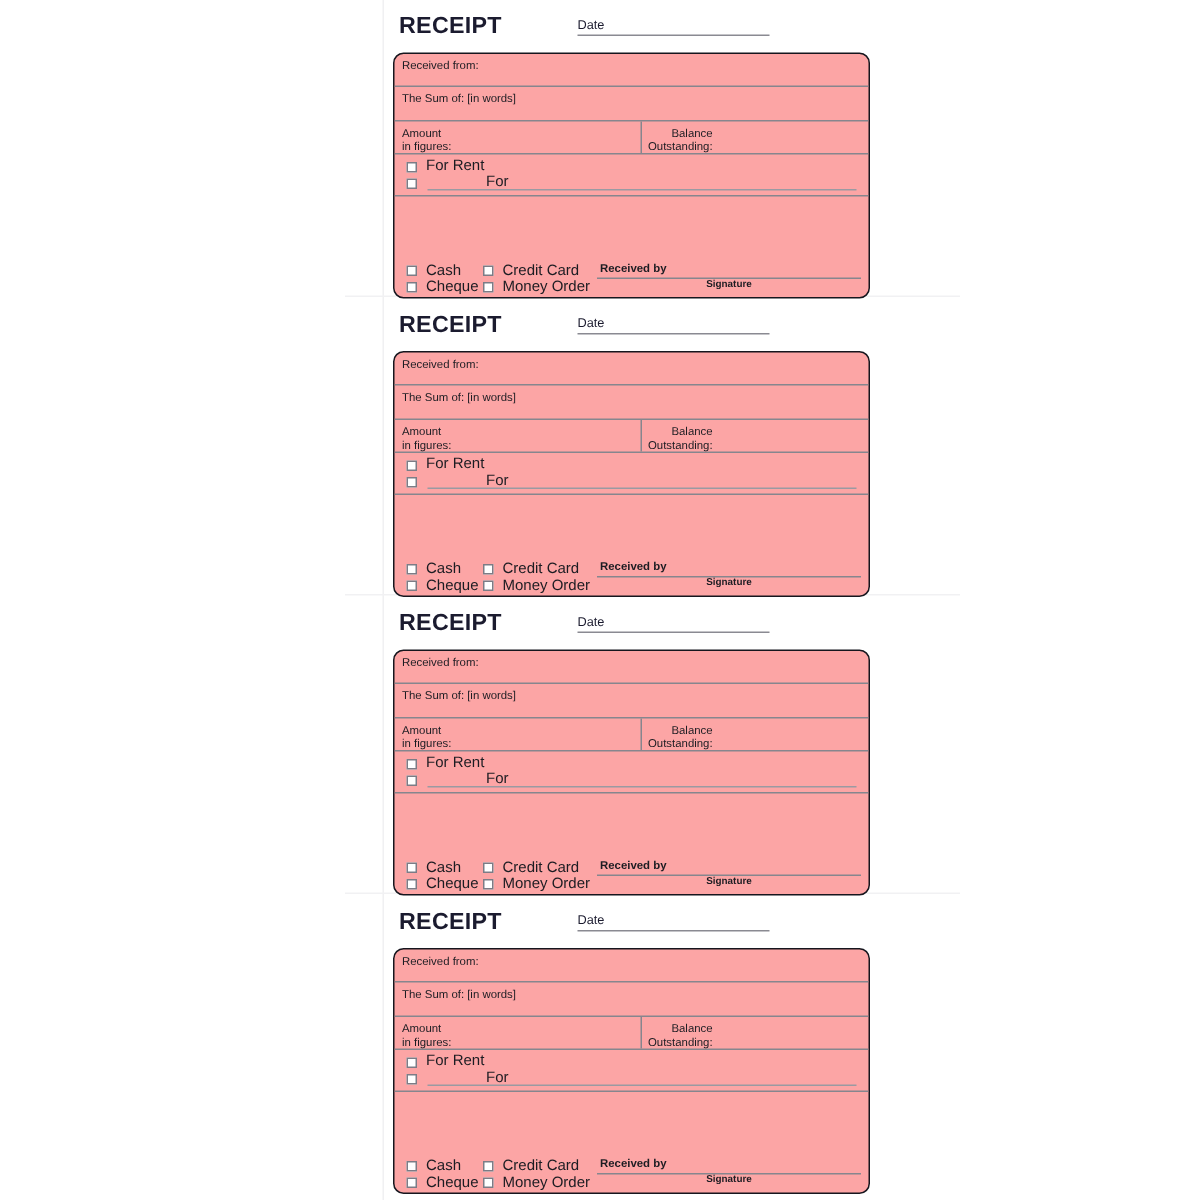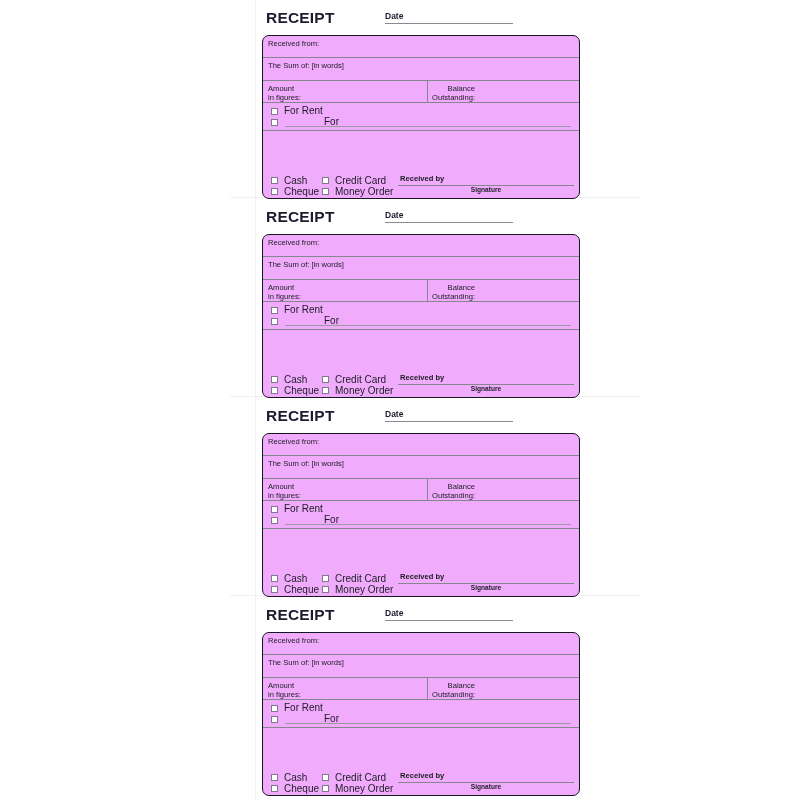--- a/index.html
+++ b/index.html
@@ -73,42 +73,42 @@
     font-family: "Liberation Sans", sans-serif;
   }
   .rc-date-wrap {
     position: absolute;
     left: 123px;
     top: 6px;
     width: 128px;
   }
   .rc-date-label {
     font-size: 8.5px;
-    font-weight: bold;
+    font-weight: normal;
     color: #1b1b2f;
     line-height: 10px;
     display: block;
   }
   .rc-date-line {
     position: absolute;
     left: 0;
     top: 12px;
     width: 128px;
     height: 1px;
     background: #8a8a92;
   }
 
   
   .rc-box {
     position: relative;
     border: 1.4px solid #16161e;
     border-radius: 7px;
     width: 318px;
     box-sizing: border-box;
-    background: #f0abfc;
+    background: #fca5a5;
     overflow: hidden;
   }
   .rc-row {
     position: relative;
     border-bottom: 1px solid #86868e;
     box-sizing: border-box;
   }
   .rc-row.last { border-bottom: none; margin-top: 40px; }
 
   .row-received-from { height: 22px; }

